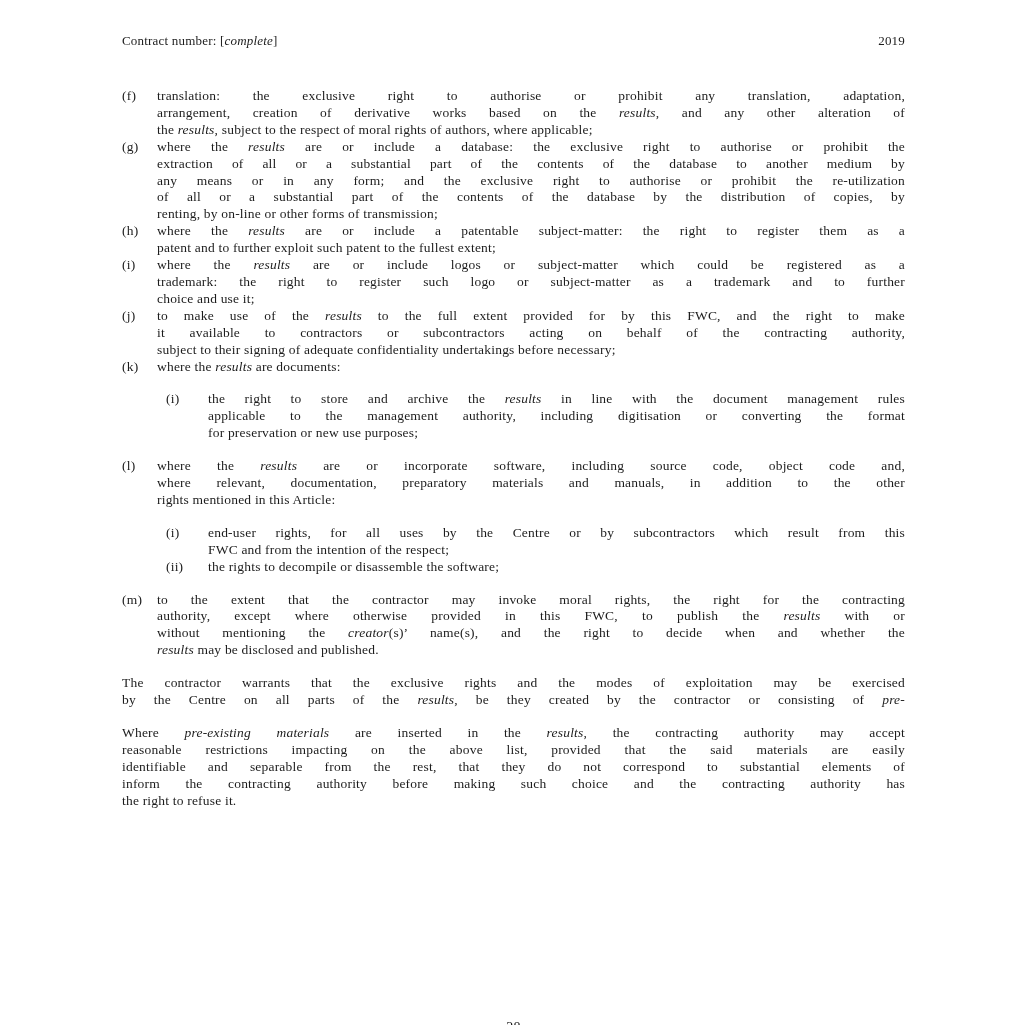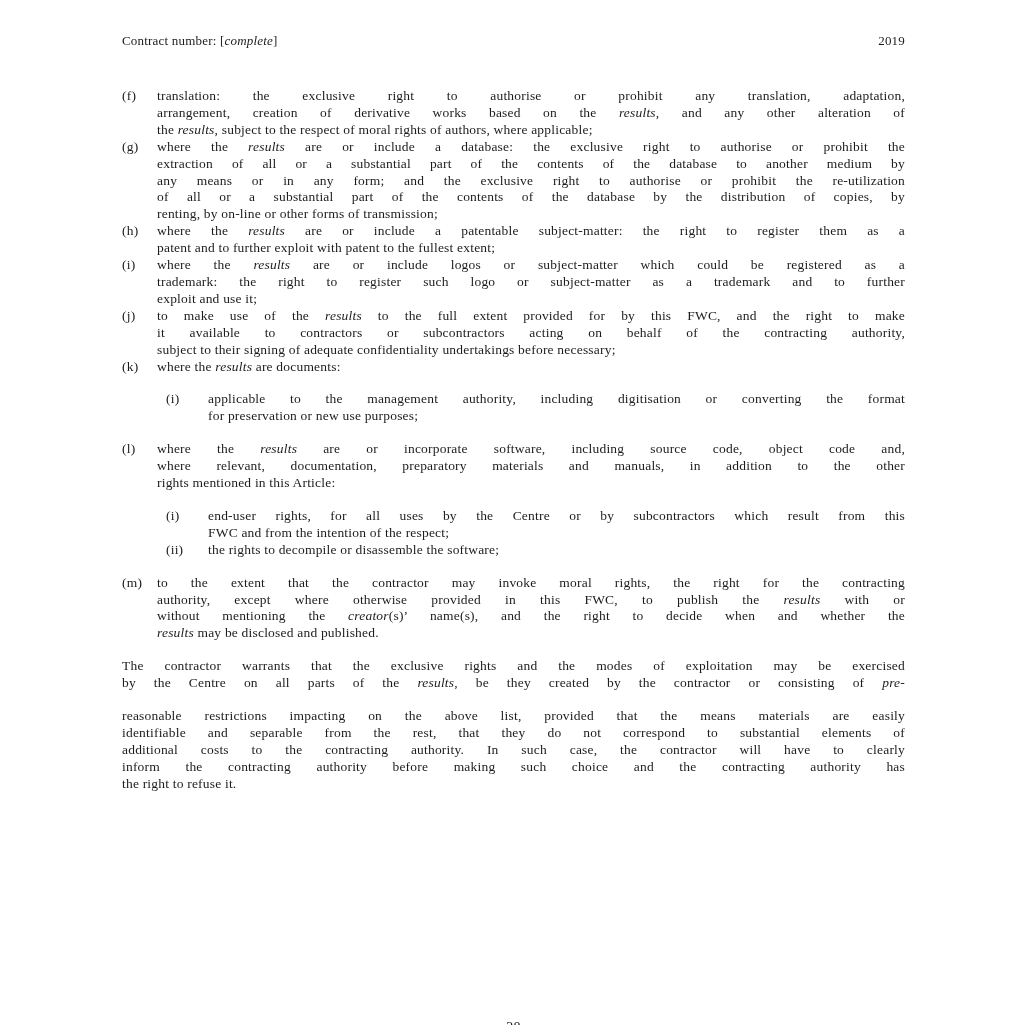--- a/index.html
+++ b/index.html
@@ -69,40 +69,41 @@
         <span class="marker">(g)</span>
         <div class="line">where the <span class="it">results</span> are or include a database: the exclusive right to authorise or prohibit the</div>
         <div class="line">extraction of all or a substantial part of the contents of the database to another medium by</div>
         <div class="line">any means or in any form; and the exclusive right to authorise or prohibit the re-utilization</div>
         <div class="line">of all or a substantial part of the contents of the database by the distribution of copies, by</div>
         <div class="line last">renting, by on-line or other forms of transmission;</div>
       </div>
       <div class="block item">
         <span class="marker">(h)</span>
         <div class="line">where the <span class="it">results</span> are or include a patentable subject-matter: the right to register them as a</div>
-        <div class="line last">patent and to further exploit with patent to the fullest extent;</div>
+        <div class="line last">patent and to further exploit such patent to the fullest extent;</div>
       </div>
       <div class="block item">
         <span class="marker">(i)</span>
         <div class="line">where the <span class="it">results</span> are or include logos or subject-matter which could be registered as a</div>
         <div class="line">trademark: the right to register such logo or subject-matter as a trademark and to further</div>
-        <div class="line last">exploit and use it;</div>
+        <div class="line last">choice and use it;</div>
       </div>
       <div class="block item">
         <span class="marker">(j)</span>
         <div class="line">to make use of the <span class="it">results</span> to the full extent provided for by this FWC, and the right to make</div>
         <div class="line">it available to contractors or subcontractors acting on behalf of the contracting authority,</div>
         <div class="line last">subject to their signing of adequate confidentiality undertakings before necessary;</div>
       </div>
       <div class="block item">
         <span class="marker">(k)</span>
         <div class="line last">where the <span class="it">results</span> are documents:</div>
       </div>
       <div class="block sub gap-before">
         <span class="marker">(i)</span>
+        <div class="line">the right to store and archive the <span class="it">results</span> in line with the document management rules</div>
         <div class="line">applicable to the management authority, including digitisation or converting the format</div>
         <div class="line last">for preservation or new use purposes;</div>
       </div>
       <div class="block item gap-before">
         <span class="marker">(l)</span>
         <div class="line">where the <span class="it">results</span> are or incorporate software, including source code, object code and,</div>
         <div class="line">where relevant, documentation, preparatory materials and manuals, in addition to the other</div>
         <div class="line last">rights mentioned in this Article:</div>
       </div>
       <div class="block sub gap-before">
@@ -119,23 +120,23 @@
         <div class="line">to the extent that the contractor may invoke moral rights, the right for the contracting</div>
         <div class="line">authority, except where otherwise provided in this FWC, to publish the <span class="it">results</span> with or</div>
         <div class="line">without mentioning the <span class="it">creator</span>(s)’ name(s), and the right to decide when and whether the</div>
         <div class="line last"><span class="it">results</span> may be disclosed and published.</div>
       </div>
       <div class="block para gap-before">
         <div class="line">The contractor warrants that the exclusive rights and the modes of exploitation may be exercised</div>
         <div class="line">by the Centre on all parts of the <span class="it">results</span>, be they created by the contractor or consisting of <span class="it">pre-</span></div>
       </div>
       <div class="block para gap-before">
-        <div class="line">reasonable restrictions impacting on the above list, provided that the means materials are easily</div>
+        <div class="line">Where <span class="it">pre-existing materials</span> are inserted in the <span class="it">results</span>, the contracting authority may accept</div>
+        <div class="line">reasonable restrictions impacting on the above list, provided that the said materials are easily</div>
         <div class="line">identifiable and separable from the rest, that they do not correspond to substantial elements of</div>
-        <div class="line">additional costs to the contracting authority. In such case, the contractor will have to clearly</div>
         <div class="line">inform the contracting authority before making such choice and the contracting authority has</div>
         <div class="line last">the right to refuse it.</div>
       </div>
     </div>
 
   <div class="page-footer">28</div>
 
 </div>
 
 </body></html>

